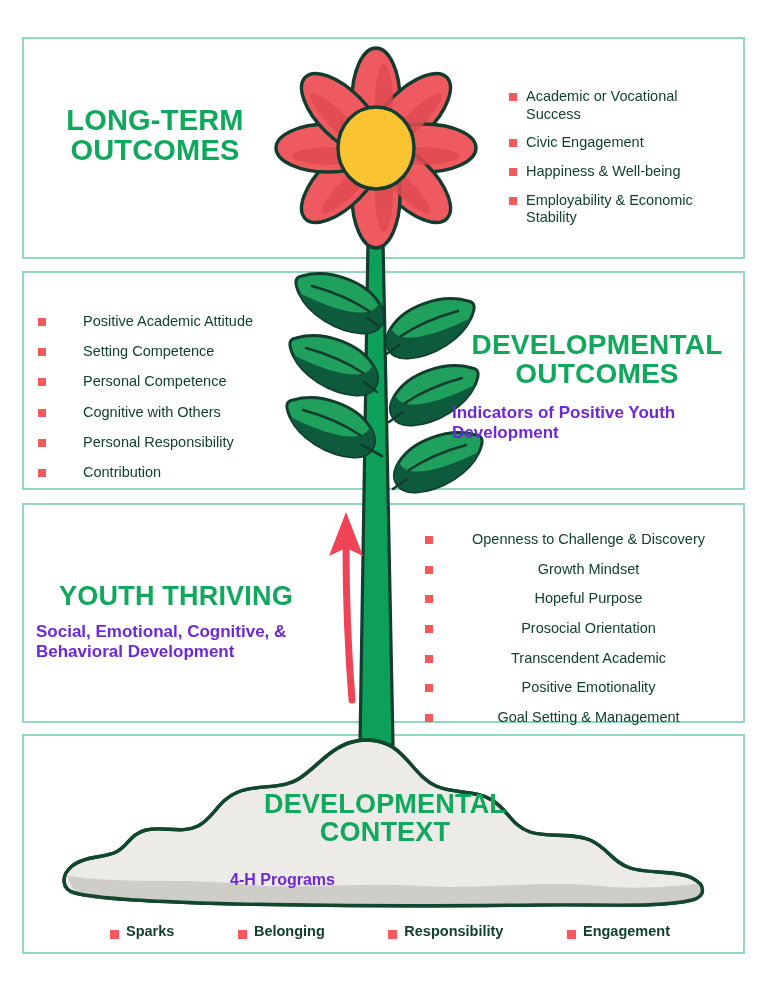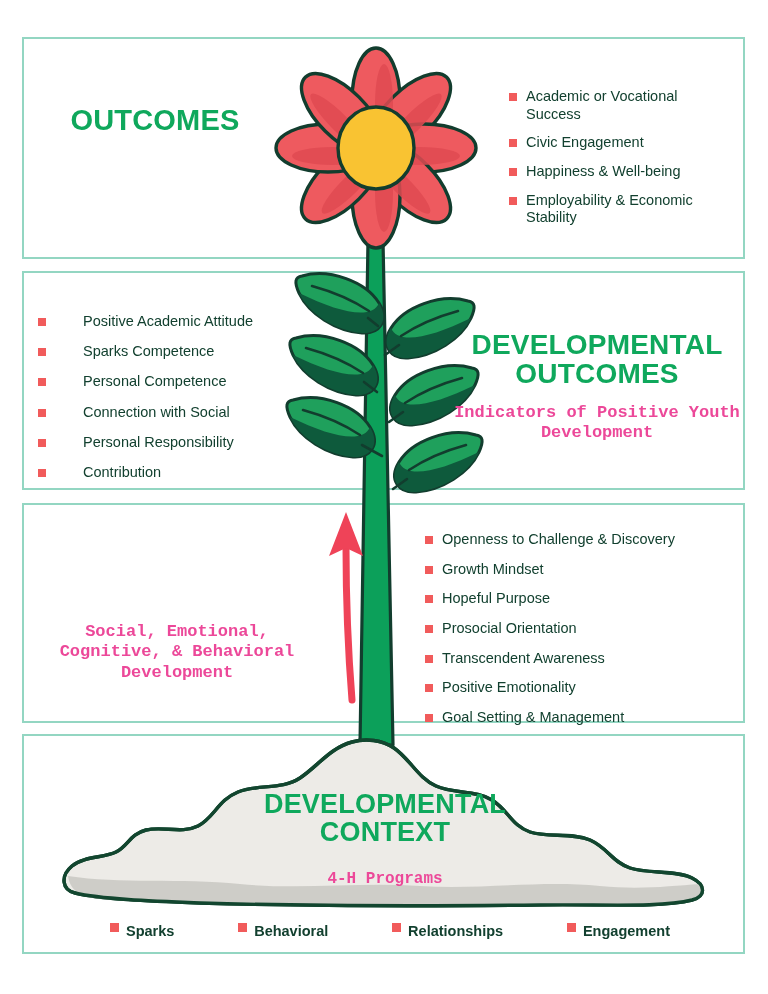--- a/index.html
+++ b/index.html
@@ -45,25 +45,24 @@
   
   .heading {
     color: #0fa85c;
     font-weight: bold;
     letter-spacing: 0.2px;
     line-height: 1.05;
     text-align: center;
     font-family: "Liberation Sans", sans-serif;
   }
   .subheading {
-    color: #ec4899;
+    color: #6d28d9;
     font-weight: bold;
-    text-align: center;
     line-height: 1.2;
-    font-family: Liberation Mono, monospace;
+    font-family: Liberation Sans, sans-serif;
   }
 
   .block { position: absolute; }
 
   #long-term-title {
     left: 30px; top: 105px; width: 250px;
     font-size: 29px;
   }
   #dev-title {
     left: 452px; top: 330px; width: 290px;
@@ -115,35 +114,35 @@
     background: #f15b5b;
   }
 
   #list-long-term { left: 509px; top: 88px;  width: 220px; }
   #list-long-term li { margin-bottom: 11px; }
 
   #list-developmental { left: 38px; top: 313px; width: 250px; }
   #list-developmental li { margin-bottom: 12.5px; padding-left: 45px; }
 
   #list-youth { left: 425px; top: 531px; width: 310px; }
-  #list-youth li { margin-bottom: 12px; }
+  #list-youth li { margin-bottom: 12px; text-align: center; }
 
   
   #context-tags {
     position: absolute;
     left: 110px;
     top: 923px;
     width: 560px;
     display: flex;
     justify-content: space-between;
     align-items: center;
   }
   #context-tags .tag {
     display: flex;
-    align-items: flex-start;
+    align-items: flex-end;
     gap: 7px;
     color: #12402f;
     font-weight: bold;
     font-size: 14.5px;
     font-family: "Liberation Sans", sans-serif;
     white-space: nowrap;
   }
   #context-tags .tag .sq {
     width: 9px; height: 9px;
     background: #f15b5b;
@@ -298,75 +297,77 @@
                C 608 848, 612 862, 630 868
                C 648 874, 676 870, 692 878
                C 706 885, 706 896, 692 900
                C 660 908, 600 904, 540 905
                C 440 906, 300 906, 200 903
                C 150 901, 100 899, 75 893 Z" fill="none" stroke="#12462f" stroke-width="3.4" stroke-linejoin="round"></path>
     </g>
   </svg>
 
   <div class="block heading" id="long-term-title">
+    <div>LONG-TERM</div>
     <div>OUTCOMES</div>
   </div>
 
   <ul class="bullets" id="list-long-term">
     <li><span class="sq"></span><span>Academic or Vocational Success</span></li>
     <li><span class="sq"></span><span>Civic Engagement</span></li>
     <li><span class="sq"></span><span>Happiness &amp; Well-being</span></li>
     <li><span class="sq"></span><span>Employability &amp; Economic Stability</span></li>
   </ul>
 
   <ul class="bullets" id="list-developmental">
     <li><span class="sq"></span><span>Positive Academic Attitude</span></li>
-    <li><span class="sq"></span><span>Sparks Competence</span></li>
+    <li><span class="sq"></span><span>Setting Competence</span></li>
     <li><span class="sq"></span><span>Personal Competence</span></li>
-    <li><span class="sq"></span><span>Connection with Social</span></li>
+    <li><span class="sq"></span><span>Cognitive with Others</span></li>
     <li><span class="sq"></span><span>Personal Responsibility</span></li>
     <li><span class="sq"></span><span>Contribution</span></li>
   </ul>
 
   <div class="block heading" id="dev-title">
     <div>DEVELOPMENTAL</div>
     <div>OUTCOMES</div>
   </div>
   <div class="block subheading" id="dev-sub">Indicators of Positive Youth Development</div>
 
+  <div class="block heading" id="youth-title">YOUTH THRIVING</div>
   <div class="block subheading" id="youth-sub">Social, Emotional, Cognitive, &amp; Behavioral Development</div>
 
   <ul class="bullets" id="list-youth">
     <li><span class="sq"></span><span>Openness to Challenge &amp; Discovery</span></li>
     <li><span class="sq"></span><span>Growth Mindset</span></li>
     <li><span class="sq"></span><span>Hopeful Purpose</span></li>
     <li><span class="sq"></span><span>Prosocial Orientation</span></li>
-    <li><span class="sq"></span><span>Transcendent Awareness</span></li>
+    <li><span class="sq"></span><span>Transcendent Academic</span></li>
     <li><span class="sq"></span><span>Positive Emotionality</span></li>
     <li><span class="sq"></span><span>Goal Setting &amp; Management</span></li>
   </ul>
 
   <div class="block heading" id="context-title">
     <div>DEVELOPMENTAL</div>
     <div>CONTEXT</div>
   </div>
   <div class="block subheading" id="context-sub">4-H Programs</div>
 
   <div id="context-tags">
     <div class="tag">
         <span class="sq"></span>
         <span>Sparks</span>
       </div>
     <div class="tag">
         <span class="sq"></span>
-        <span>Behavioral</span>
+        <span>Belonging</span>
       </div>
     <div class="tag">
         <span class="sq"></span>
-        <span>Relationships</span>
+        <span>Responsibility</span>
       </div>
     <div class="tag">
         <span class="sq"></span>
         <span>Engagement</span>
       </div>
   </div>
 
 </div>
 
 </body></html>

